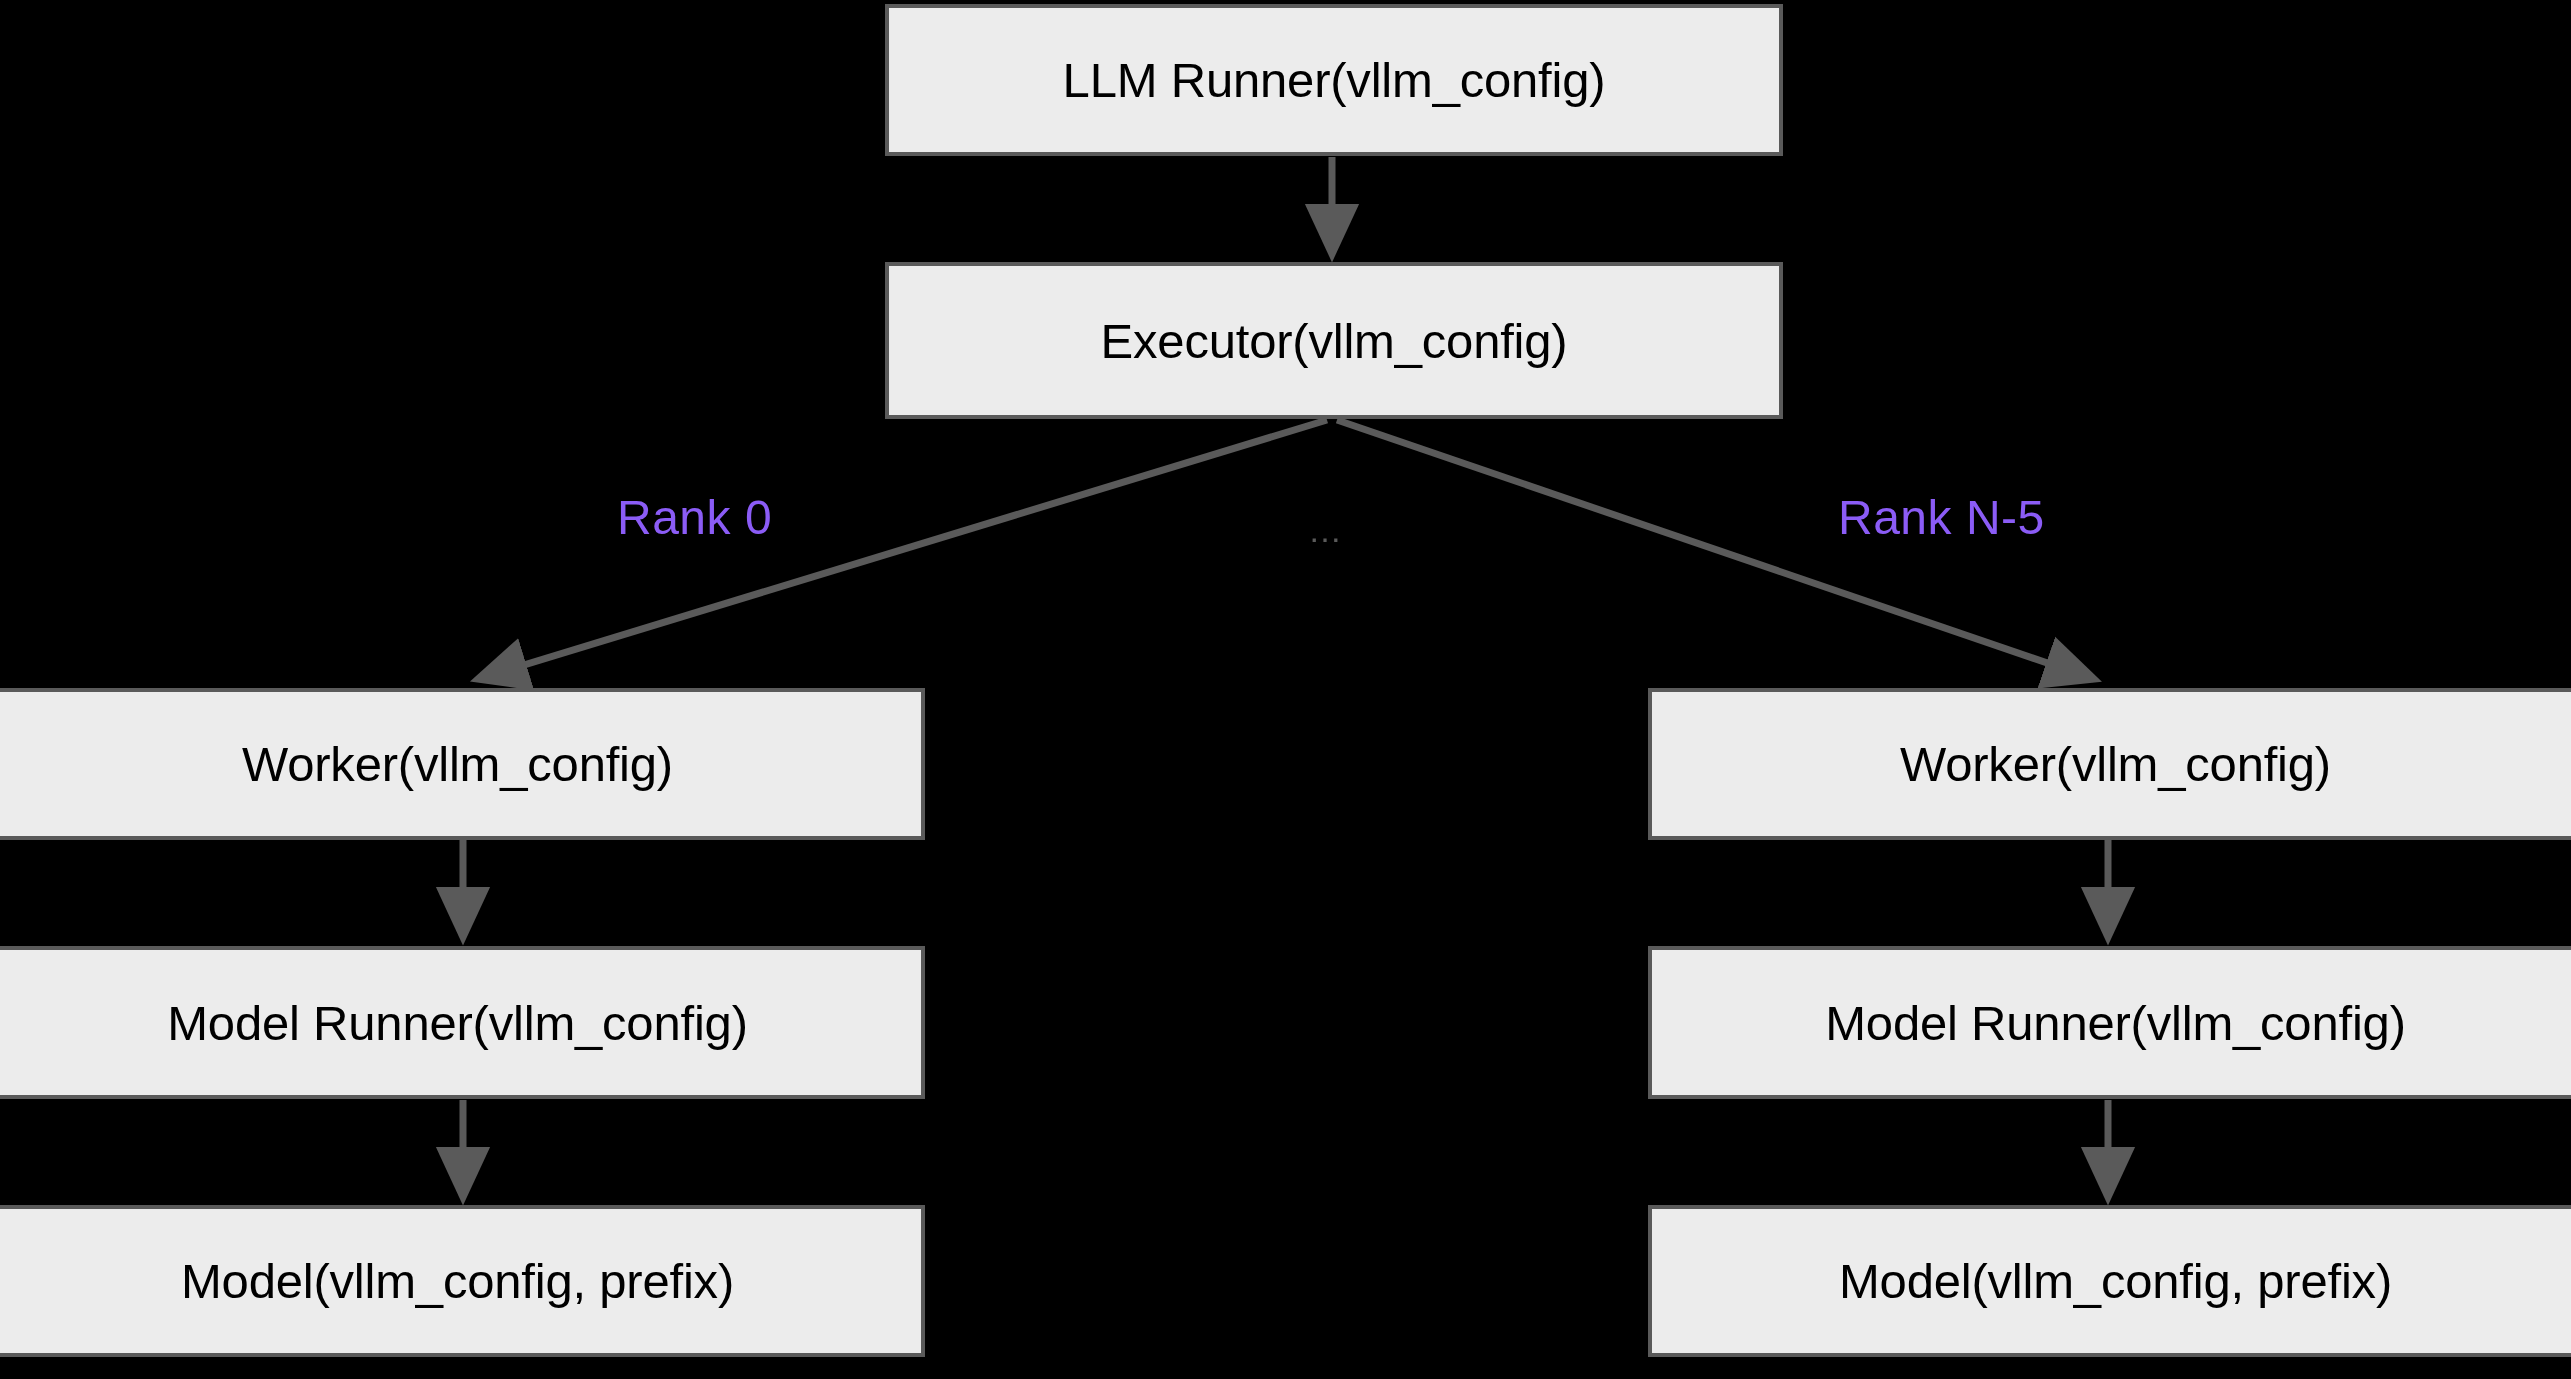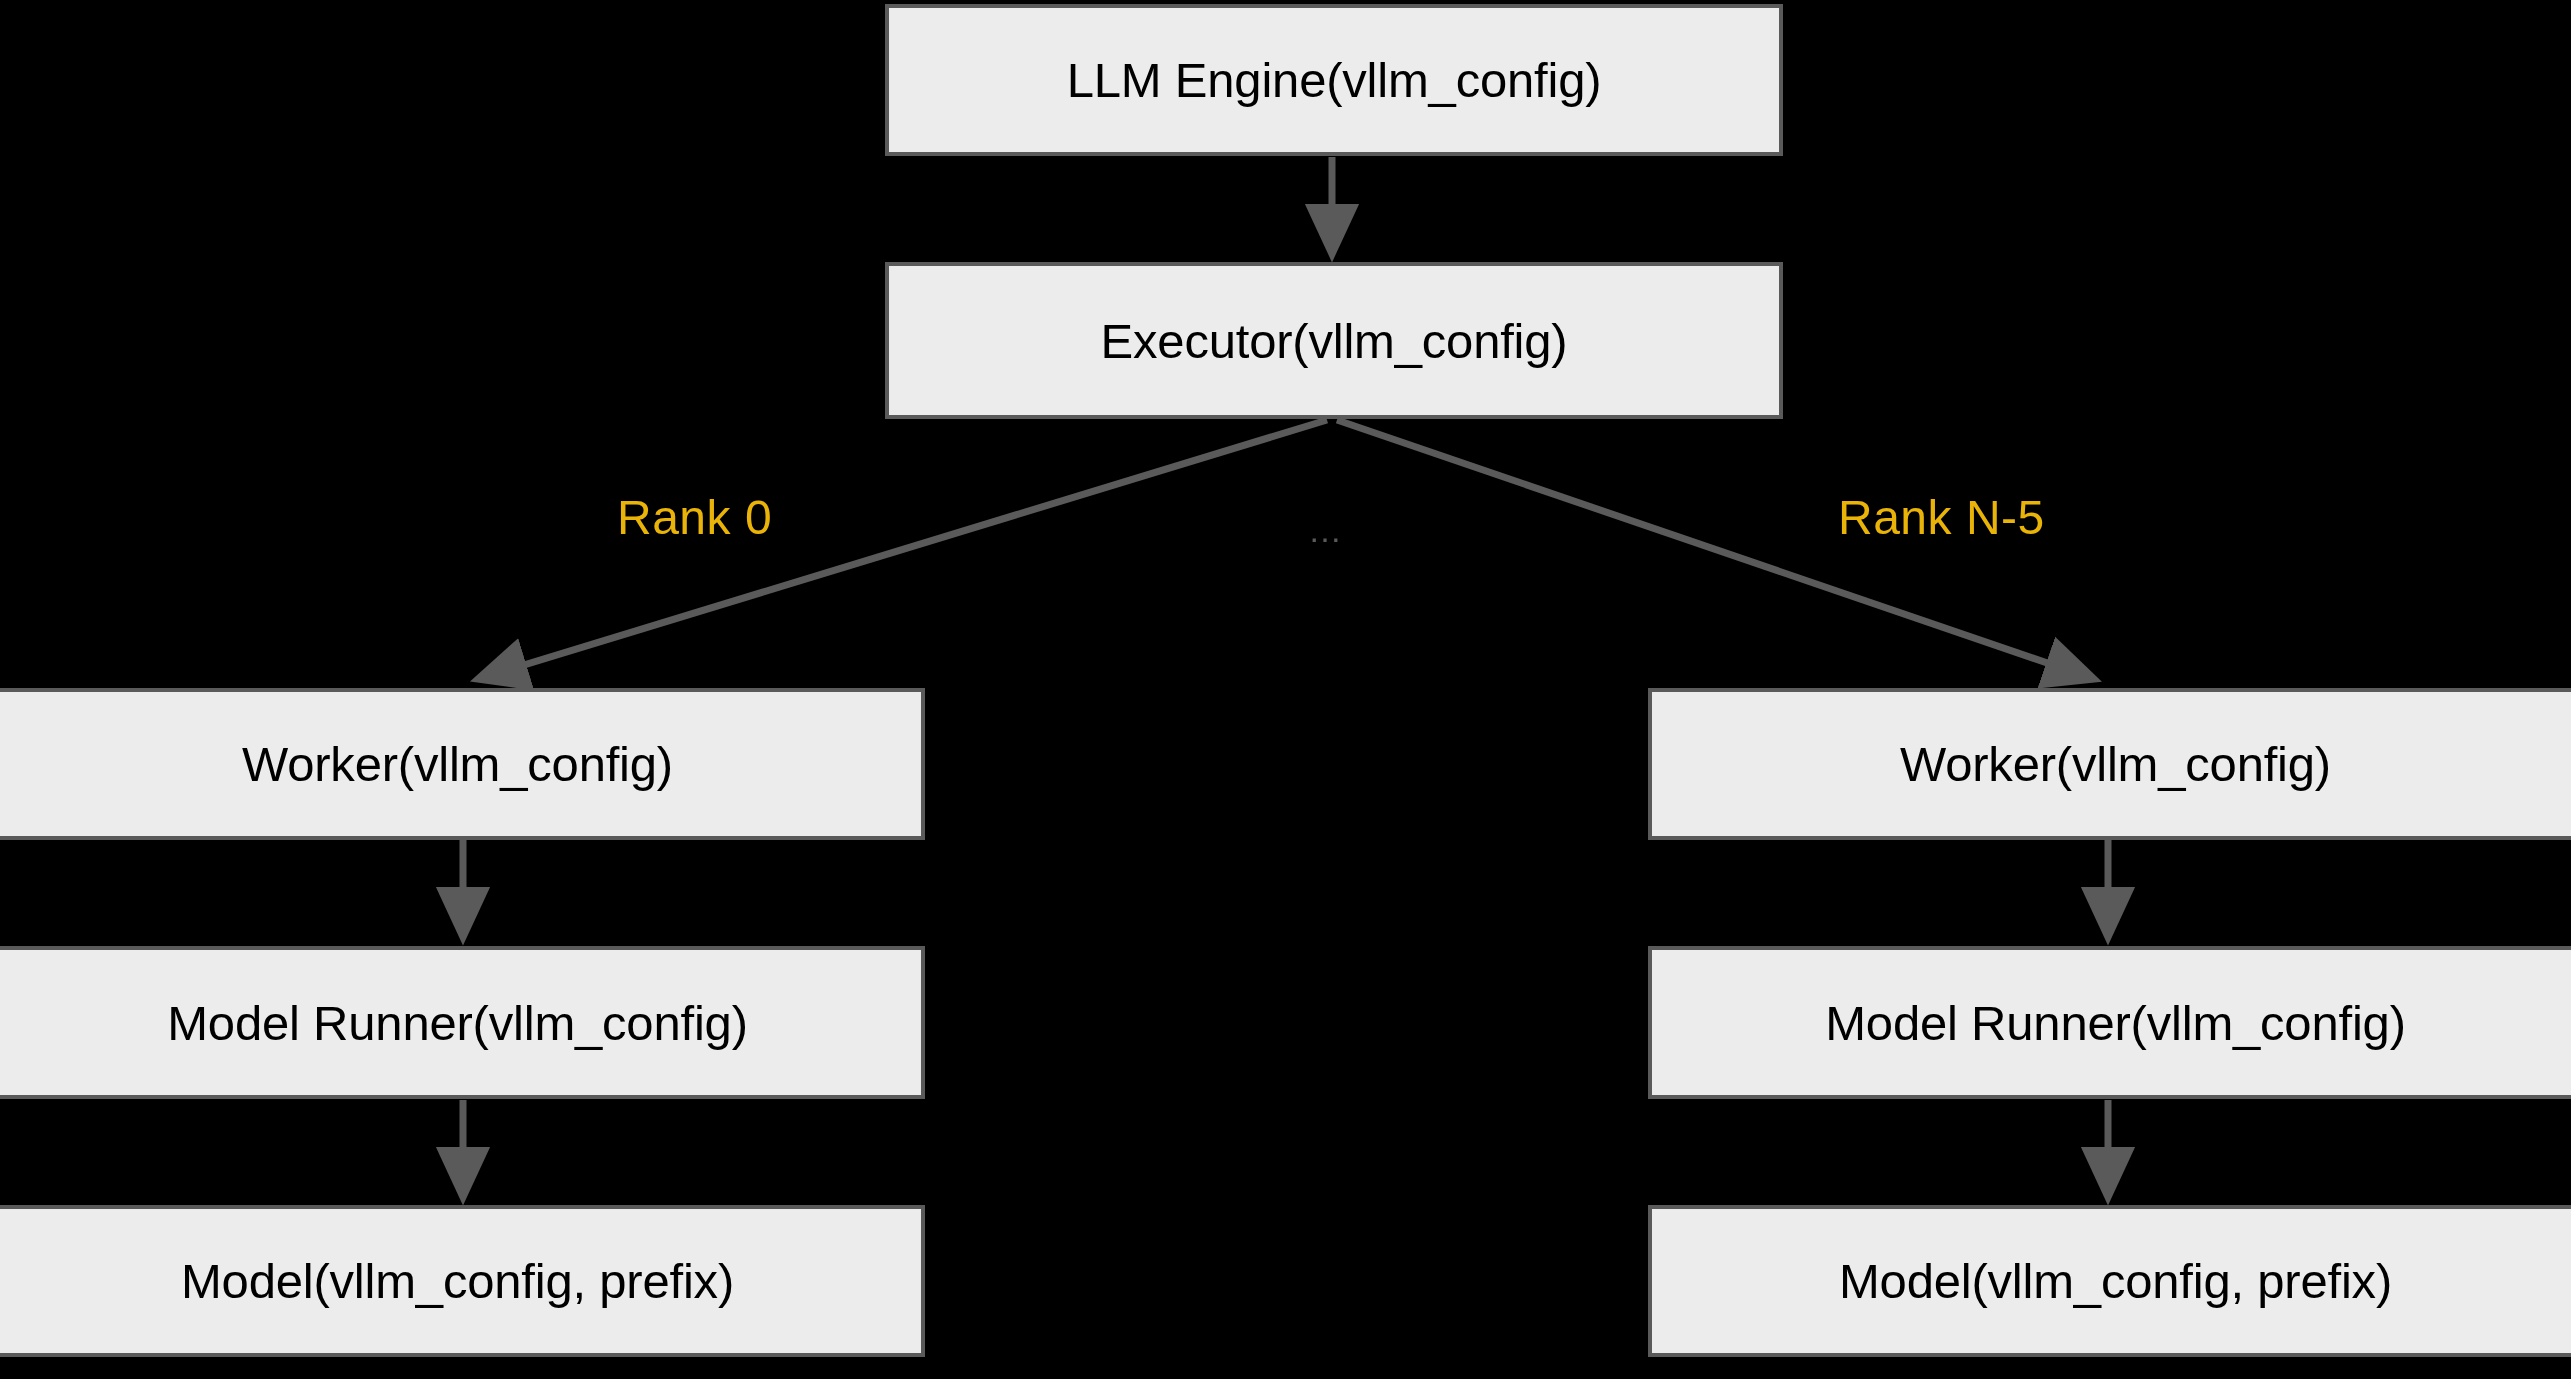--- a/index.html
+++ b/index.html
@@ -29,21 +29,21 @@
     justify-content: center;
     color: #000000;
     font-size: 49px;
     font-family: "Liberation Sans", sans-serif;
     letter-spacing: -0.2px;
     white-space: nowrap;
   }
 
   .edge-label {
     position: absolute;
-    color: #eab308;
+    color: #8b5cf6;
     font-size: 48px;
     font-family: "Liberation Sans", sans-serif;
     white-space: nowrap;
     letter-spacing: 0.5px;
   }
 
   .ellipsis-label {
     position: absolute;
     color: #5a5a5a;
     font-size: 34px;
@@ -83,21 +83,21 @@
     <line x1="463" y1="840" x2="463" y2="937" stroke="#5a5a5a" stroke-width="7" marker-end="url(#arrowhead)"></line>
 
     <line x1="463" y1="1100" x2="463" y2="1197" stroke="#5a5a5a" stroke-width="7" marker-end="url(#arrowhead)"></line>
 
     <line x1="2108" y1="840" x2="2108" y2="937" stroke="#5a5a5a" stroke-width="7" marker-end="url(#arrowhead)"></line>
 
     <line x1="2108" y1="1100" x2="2108" y2="1197" stroke="#5a5a5a" stroke-width="7" marker-end="url(#arrowhead)"></line>
   </svg>
 
   <div class="node-box" style="left:885px; top:4px; width:898px; height:152px;">
-    <span>LLM Engine(vllm_config)</span>
+    <span>LLM Runner(vllm_config)</span>
   </div>
 
   <div class="node-box" style="left:885px; top:262px; width:898px; height:157px;">
     <span>Executor(vllm_config)</span>
   </div>
 
   <div class="node-box" style="left:-10px; top:688px; width:935px; height:152px;">
     <span>Worker(vllm_config)</span>
   </div>
 

